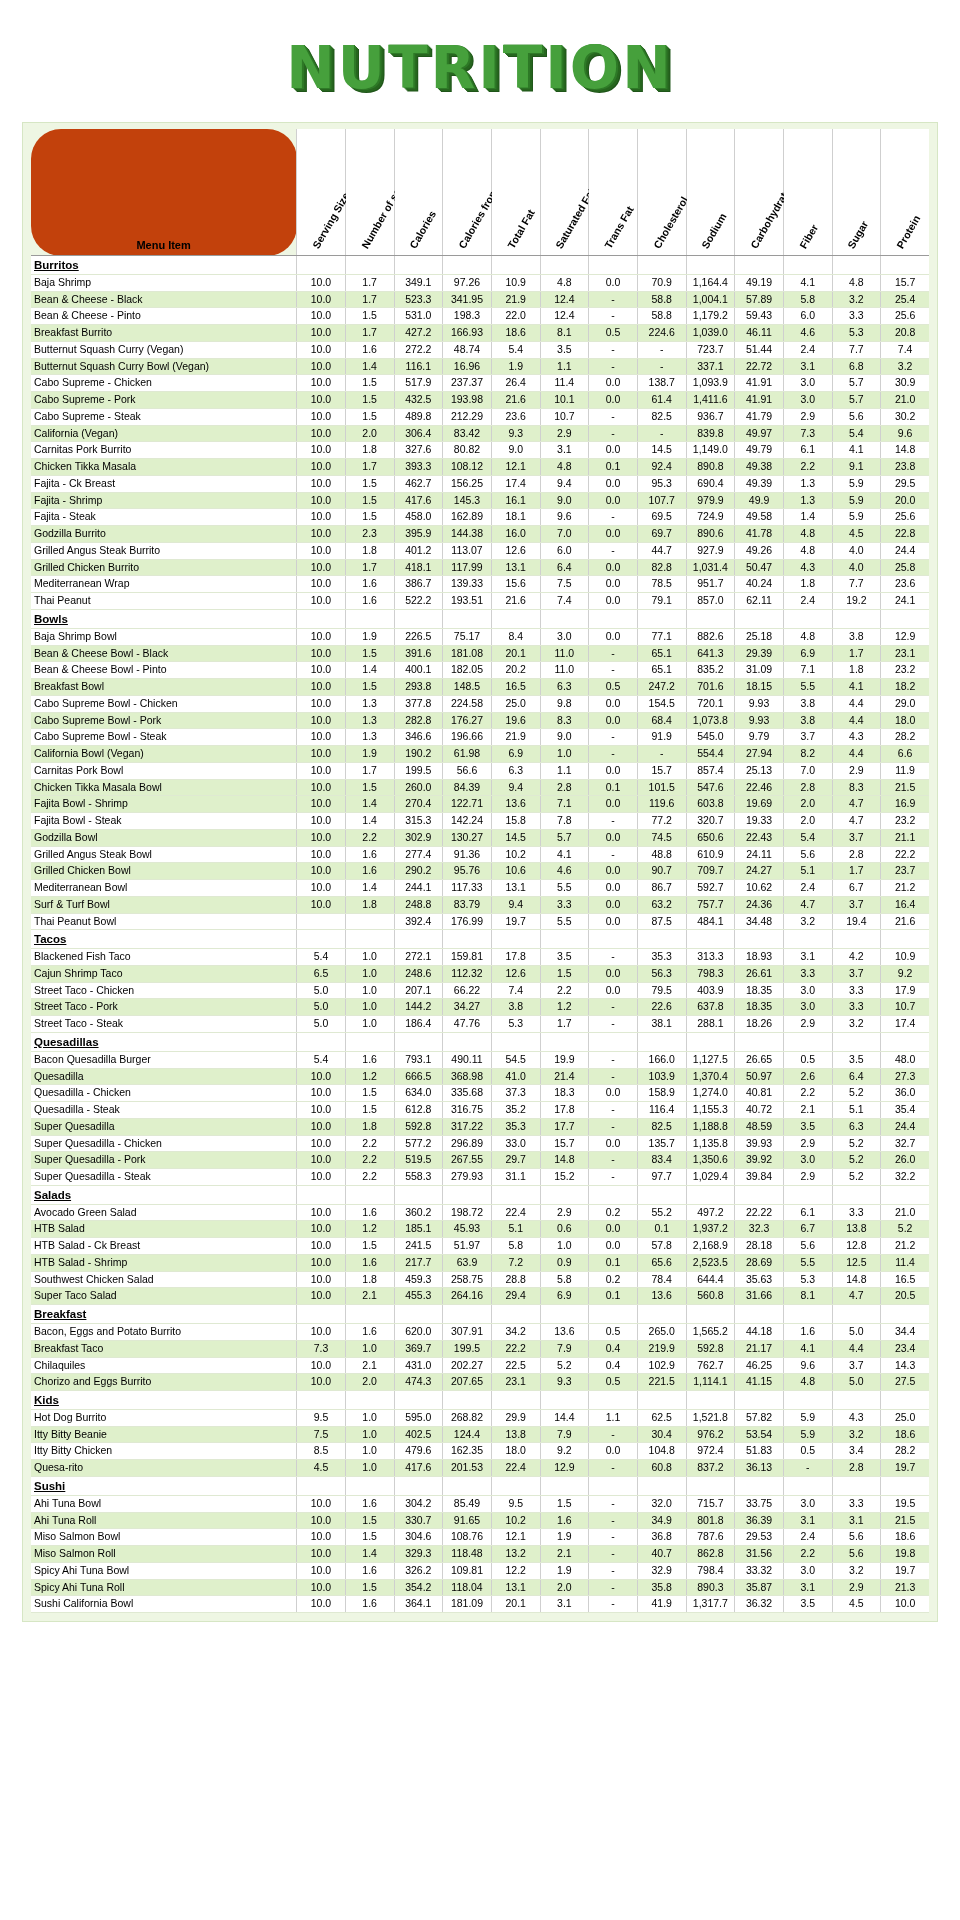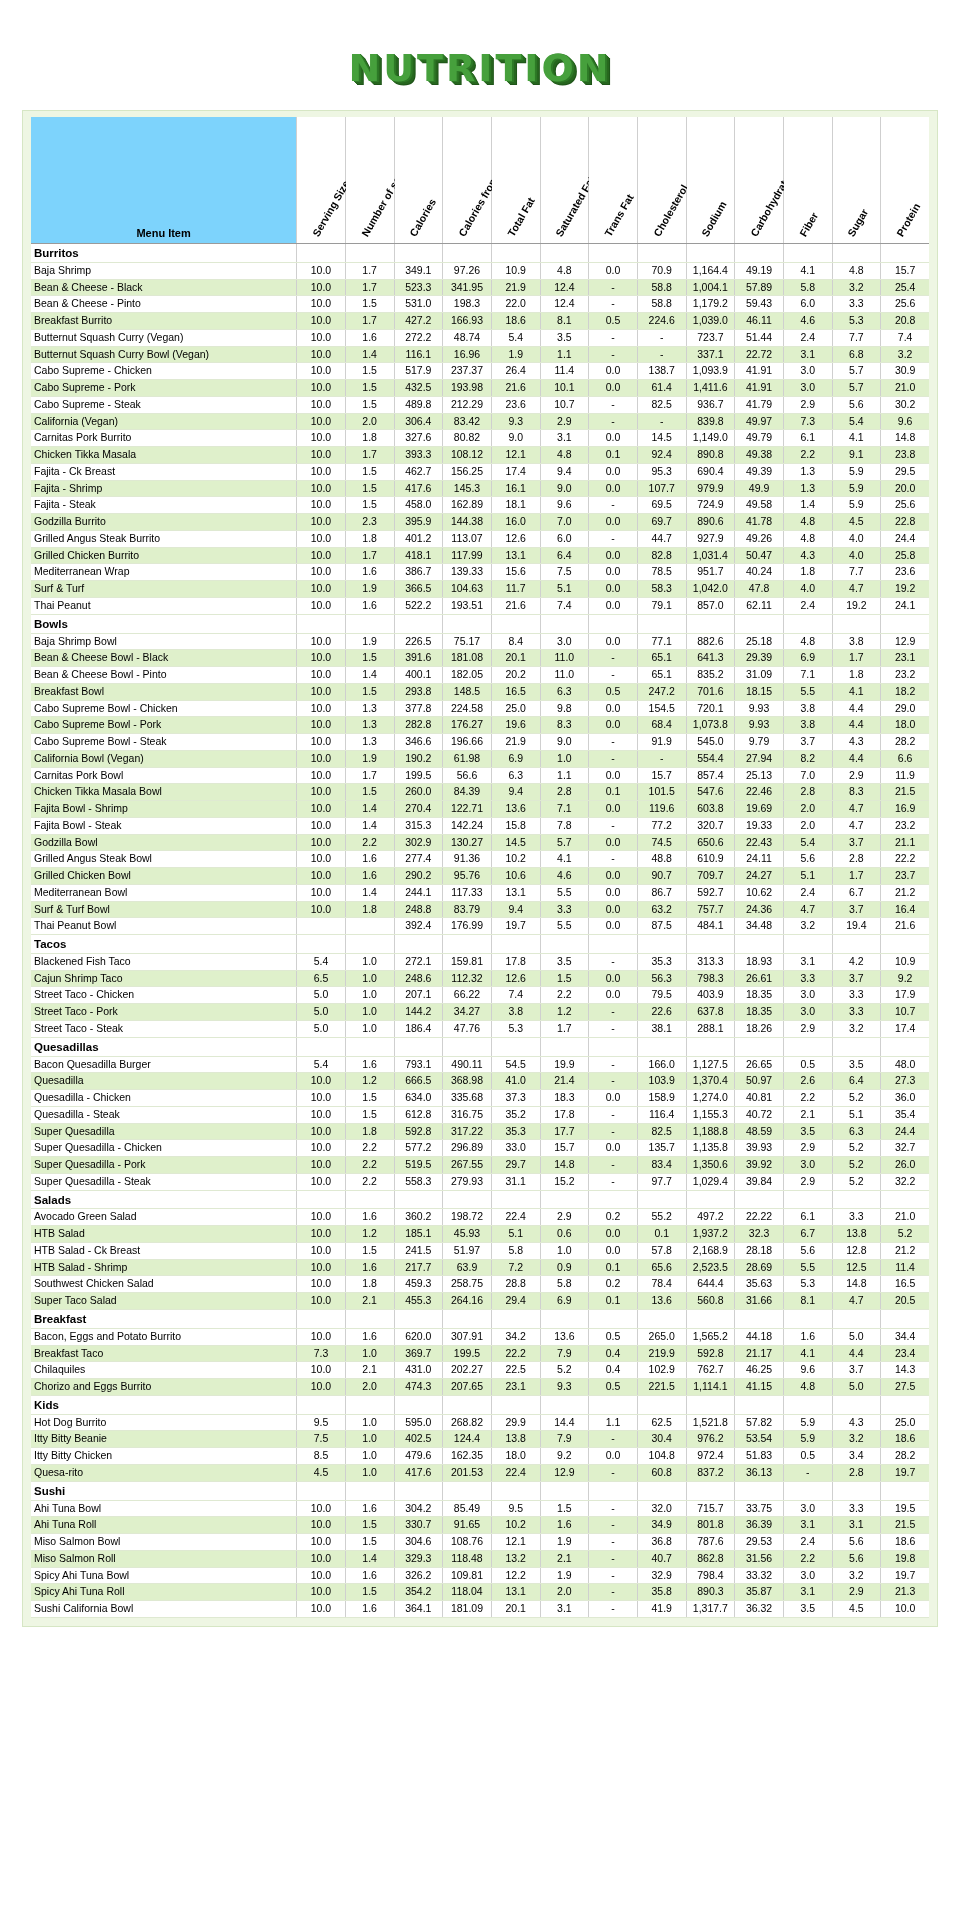--- a/index.html
+++ b/index.html
@@ -21,30 +21,29 @@
   
   .title-wrap {
     text-align: center;
     padding-top: 34px;
     padding-bottom: 20px;
   }
   .title {
     display: inline-block;
     font-family: "DejaVu Sans", sans-serif;
     font-weight: bold;
-    font-size: 38px;
+    font-size: 58px;
     letter-spacing: 3px;
     color: #46a03c;
     text-shadow:
        1px 0 0 #2e7a27,
        2px 1px 0 #2e7a27,
        3px 2px 0 #27661f,
        4px 3px 0 #27661f,
        5px 4px 0 #1f5519;
-    margin-top: 12px;
   }
   
   .table-block {
     margin: 0 22px 0 22px;
     background: #eef6e3;
     border: 1px solid #d6e6c4;
     padding: 6px 8px 8px 8px;
     box-sizing: border-box;
   }
   table.nutrition {
@@ -72,27 +71,28 @@
     bottom: 4px;
     left: 50%;
     transform-origin: left bottom;
     transform: rotate(-60deg);
     white-space: nowrap;
     font-size: 10.5px;
     font-weight: bold;
     color: #000;
   }
   thead th.menu-head {
-    background: #7dd3fc;
+    background: #c2410c;
     text-align: center;
     vertical-align: bottom;
     font-size: 11px;
     font-weight: bold;
     padding-bottom: 4px;
     width: 250px;
+    border-radius: 30px;
   }
   thead tr.headrow th {
     border-bottom: 1px solid #9a9a9a;
   }
   
   td.item {
     text-align: left;
     padding-left: 18px;
     white-space: nowrap;
     border-right: 1px solid #cfcfcf;
@@ -110,21 +110,21 @@
   tr.section td {
     background: #ffffff;
     font-weight: bold;
     text-align: left;
     font-size: 11.5px;
     padding-top: 3px;
     padding-bottom: 2px;
     padding-left: 3px;
     border-bottom: 1px solid #dfe9d2;
   }
-  tr.section td.sec-pad { border-right: 1px solid #cfcfcf; }
+  tr.section td.sec-pad { border-right: 1px solid #cfcfcf; text-decoration: underline; }
 </style>
 </head>
 <body>
 
 <div class="page">
 
   <div class="title-wrap">
     <div class="title">NUTRITION</div>
   </div>
 
@@ -488,36 +488,20 @@
             <td class="num">15.6</td>
             <td class="num">7.5</td>
             <td class="num">0.0</td>
             <td class="num">78.5</td>
             <td class="num">951.7</td>
             <td class="num">40.24</td>
             <td class="num">1.8</td>
             <td class="num">7.7</td>
             <td class="num">23.6</td>
           </tr>
-          <tr class="data alt">
-            <td class="item">Surf &amp; Turf</td>
-            <td class="num">10.0</td>
-            <td class="num">1.9</td>
-            <td class="num">366.5</td>
-            <td class="num">104.63</td>
-            <td class="num">11.7</td>
-            <td class="num">5.1</td>
-            <td class="num">0.0</td>
-            <td class="num">58.3</td>
-            <td class="num">1,042.0</td>
-            <td class="num">47.8</td>
-            <td class="num">4.0</td>
-            <td class="num">4.7</td>
-            <td class="num">19.2</td>
-          </tr>
           <tr class="data plain">
             <td class="item">Thai Peanut</td>
             <td class="num">10.0</td>
             <td class="num">1.6</td>
             <td class="num">522.2</td>
             <td class="num">193.51</td>
             <td class="num">21.6</td>
             <td class="num">7.4</td>
             <td class="num">0.0</td>
             <td class="num">79.1</td>

